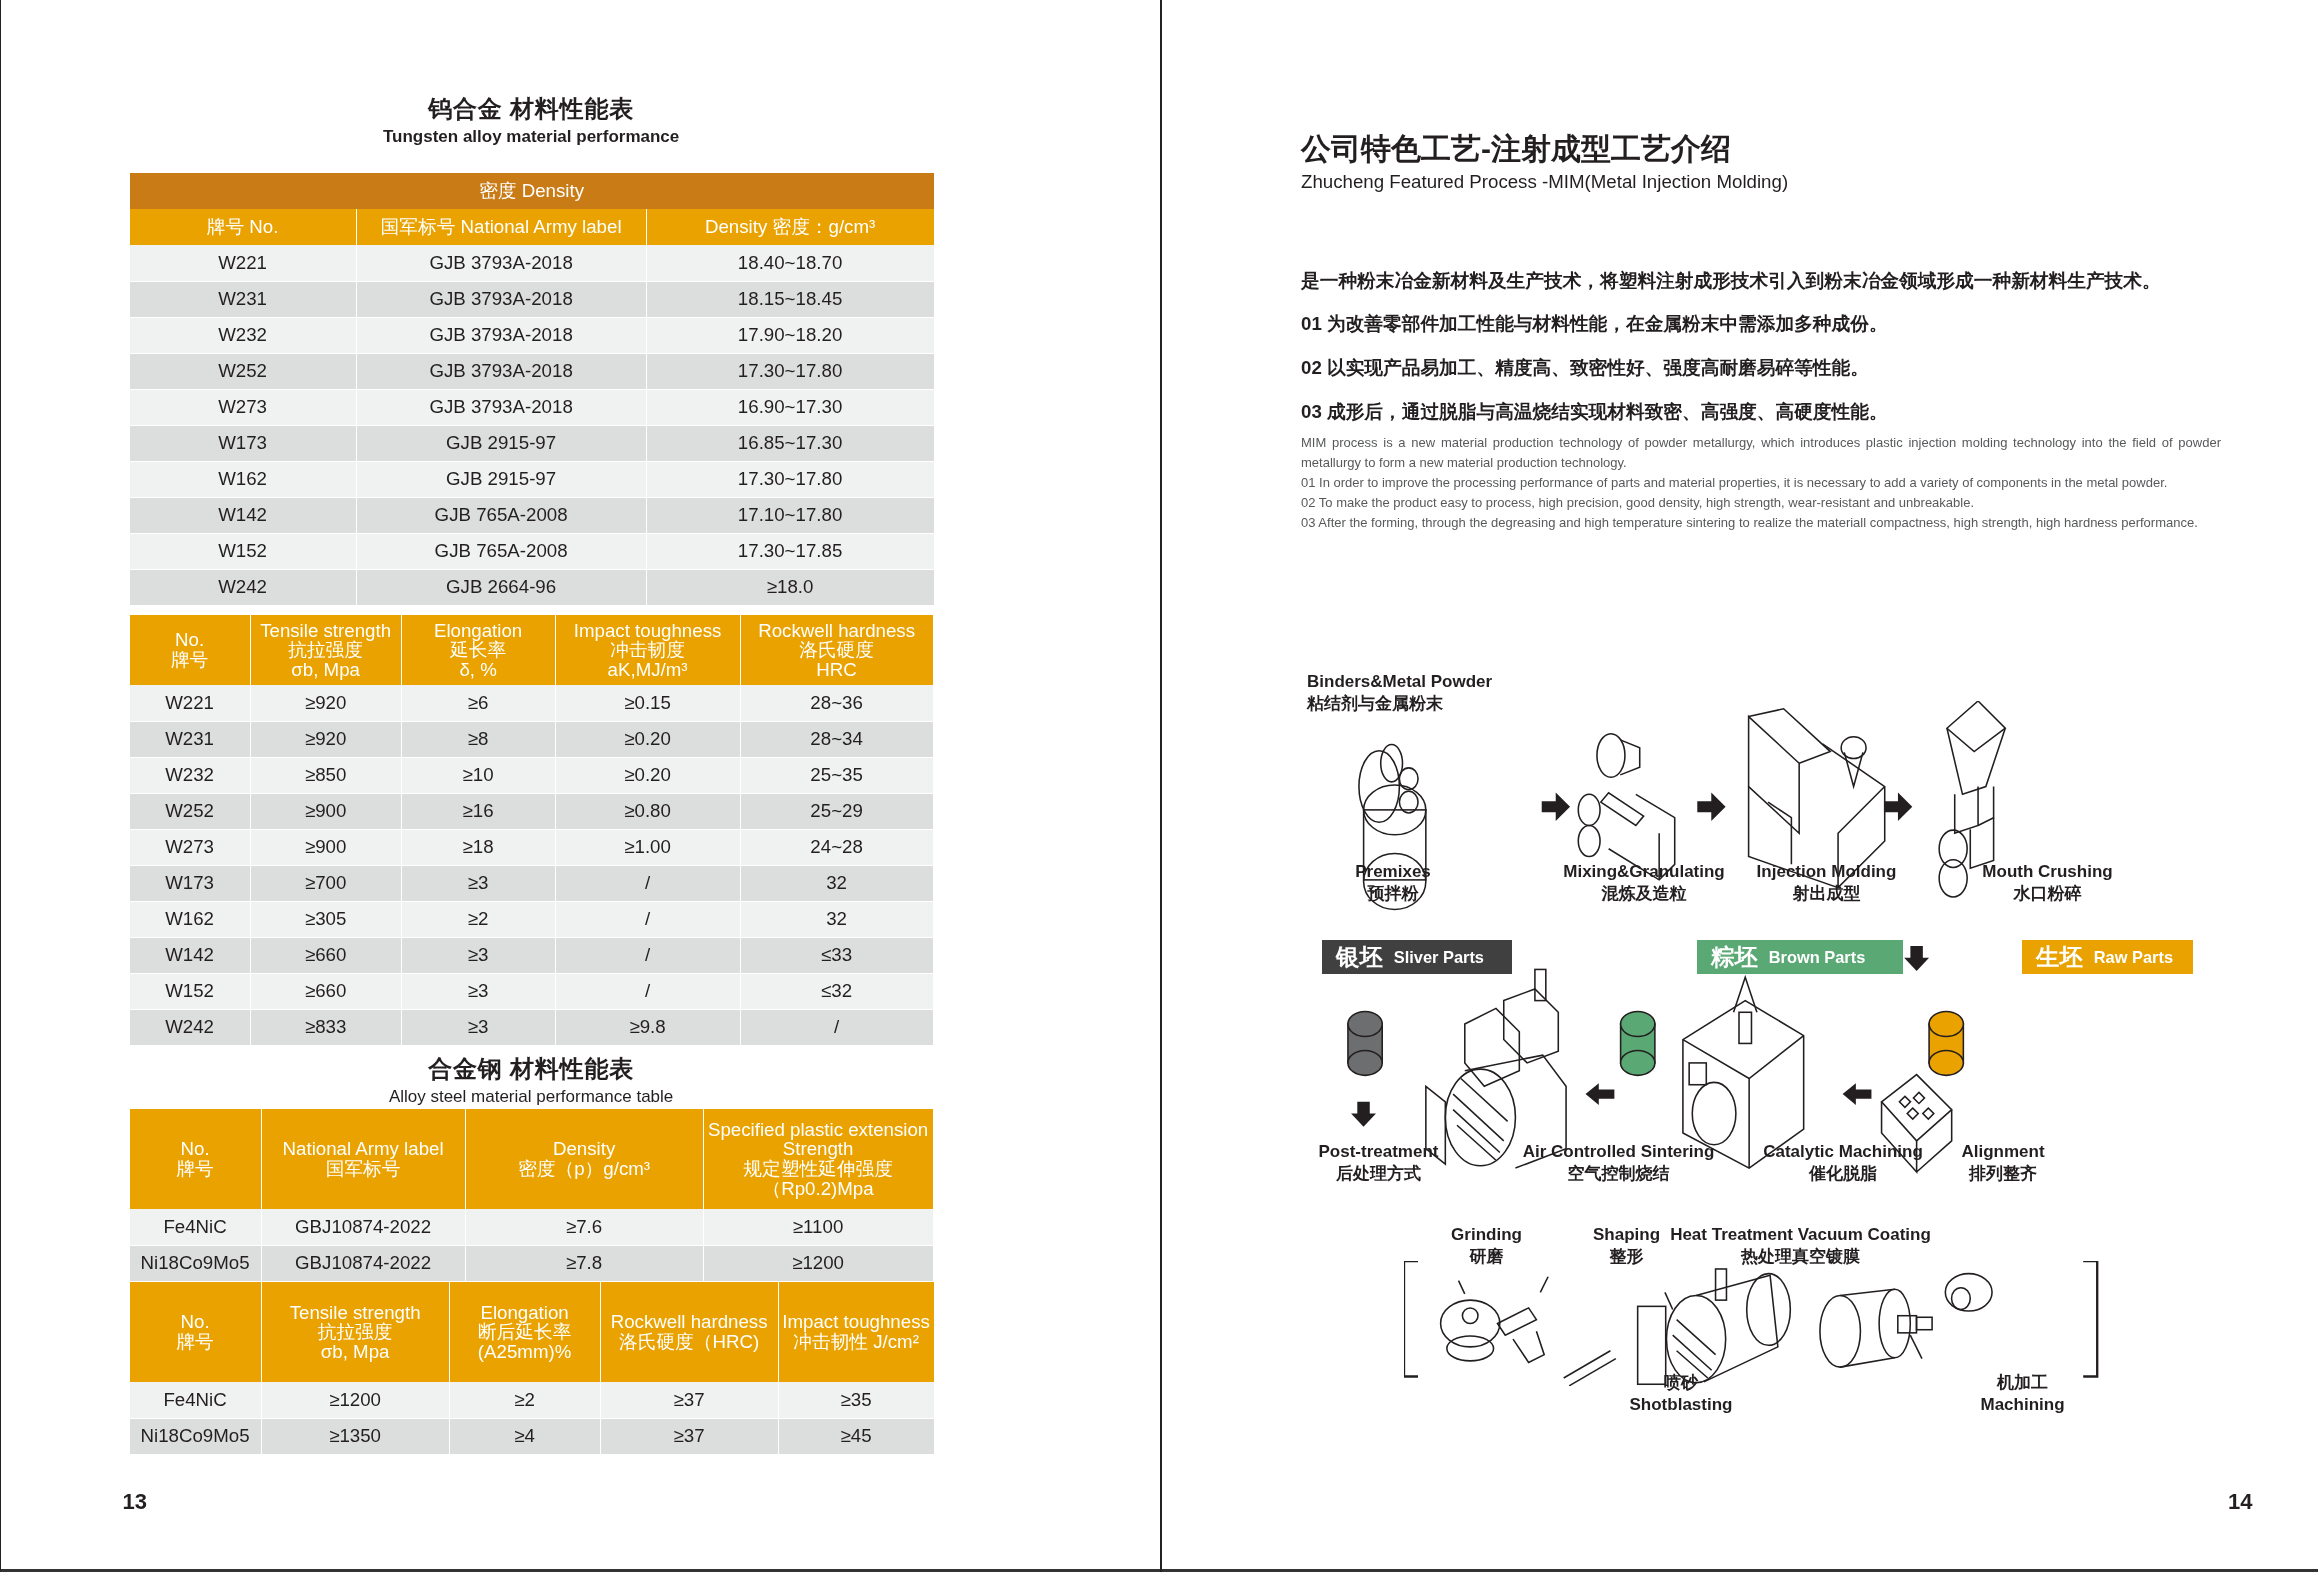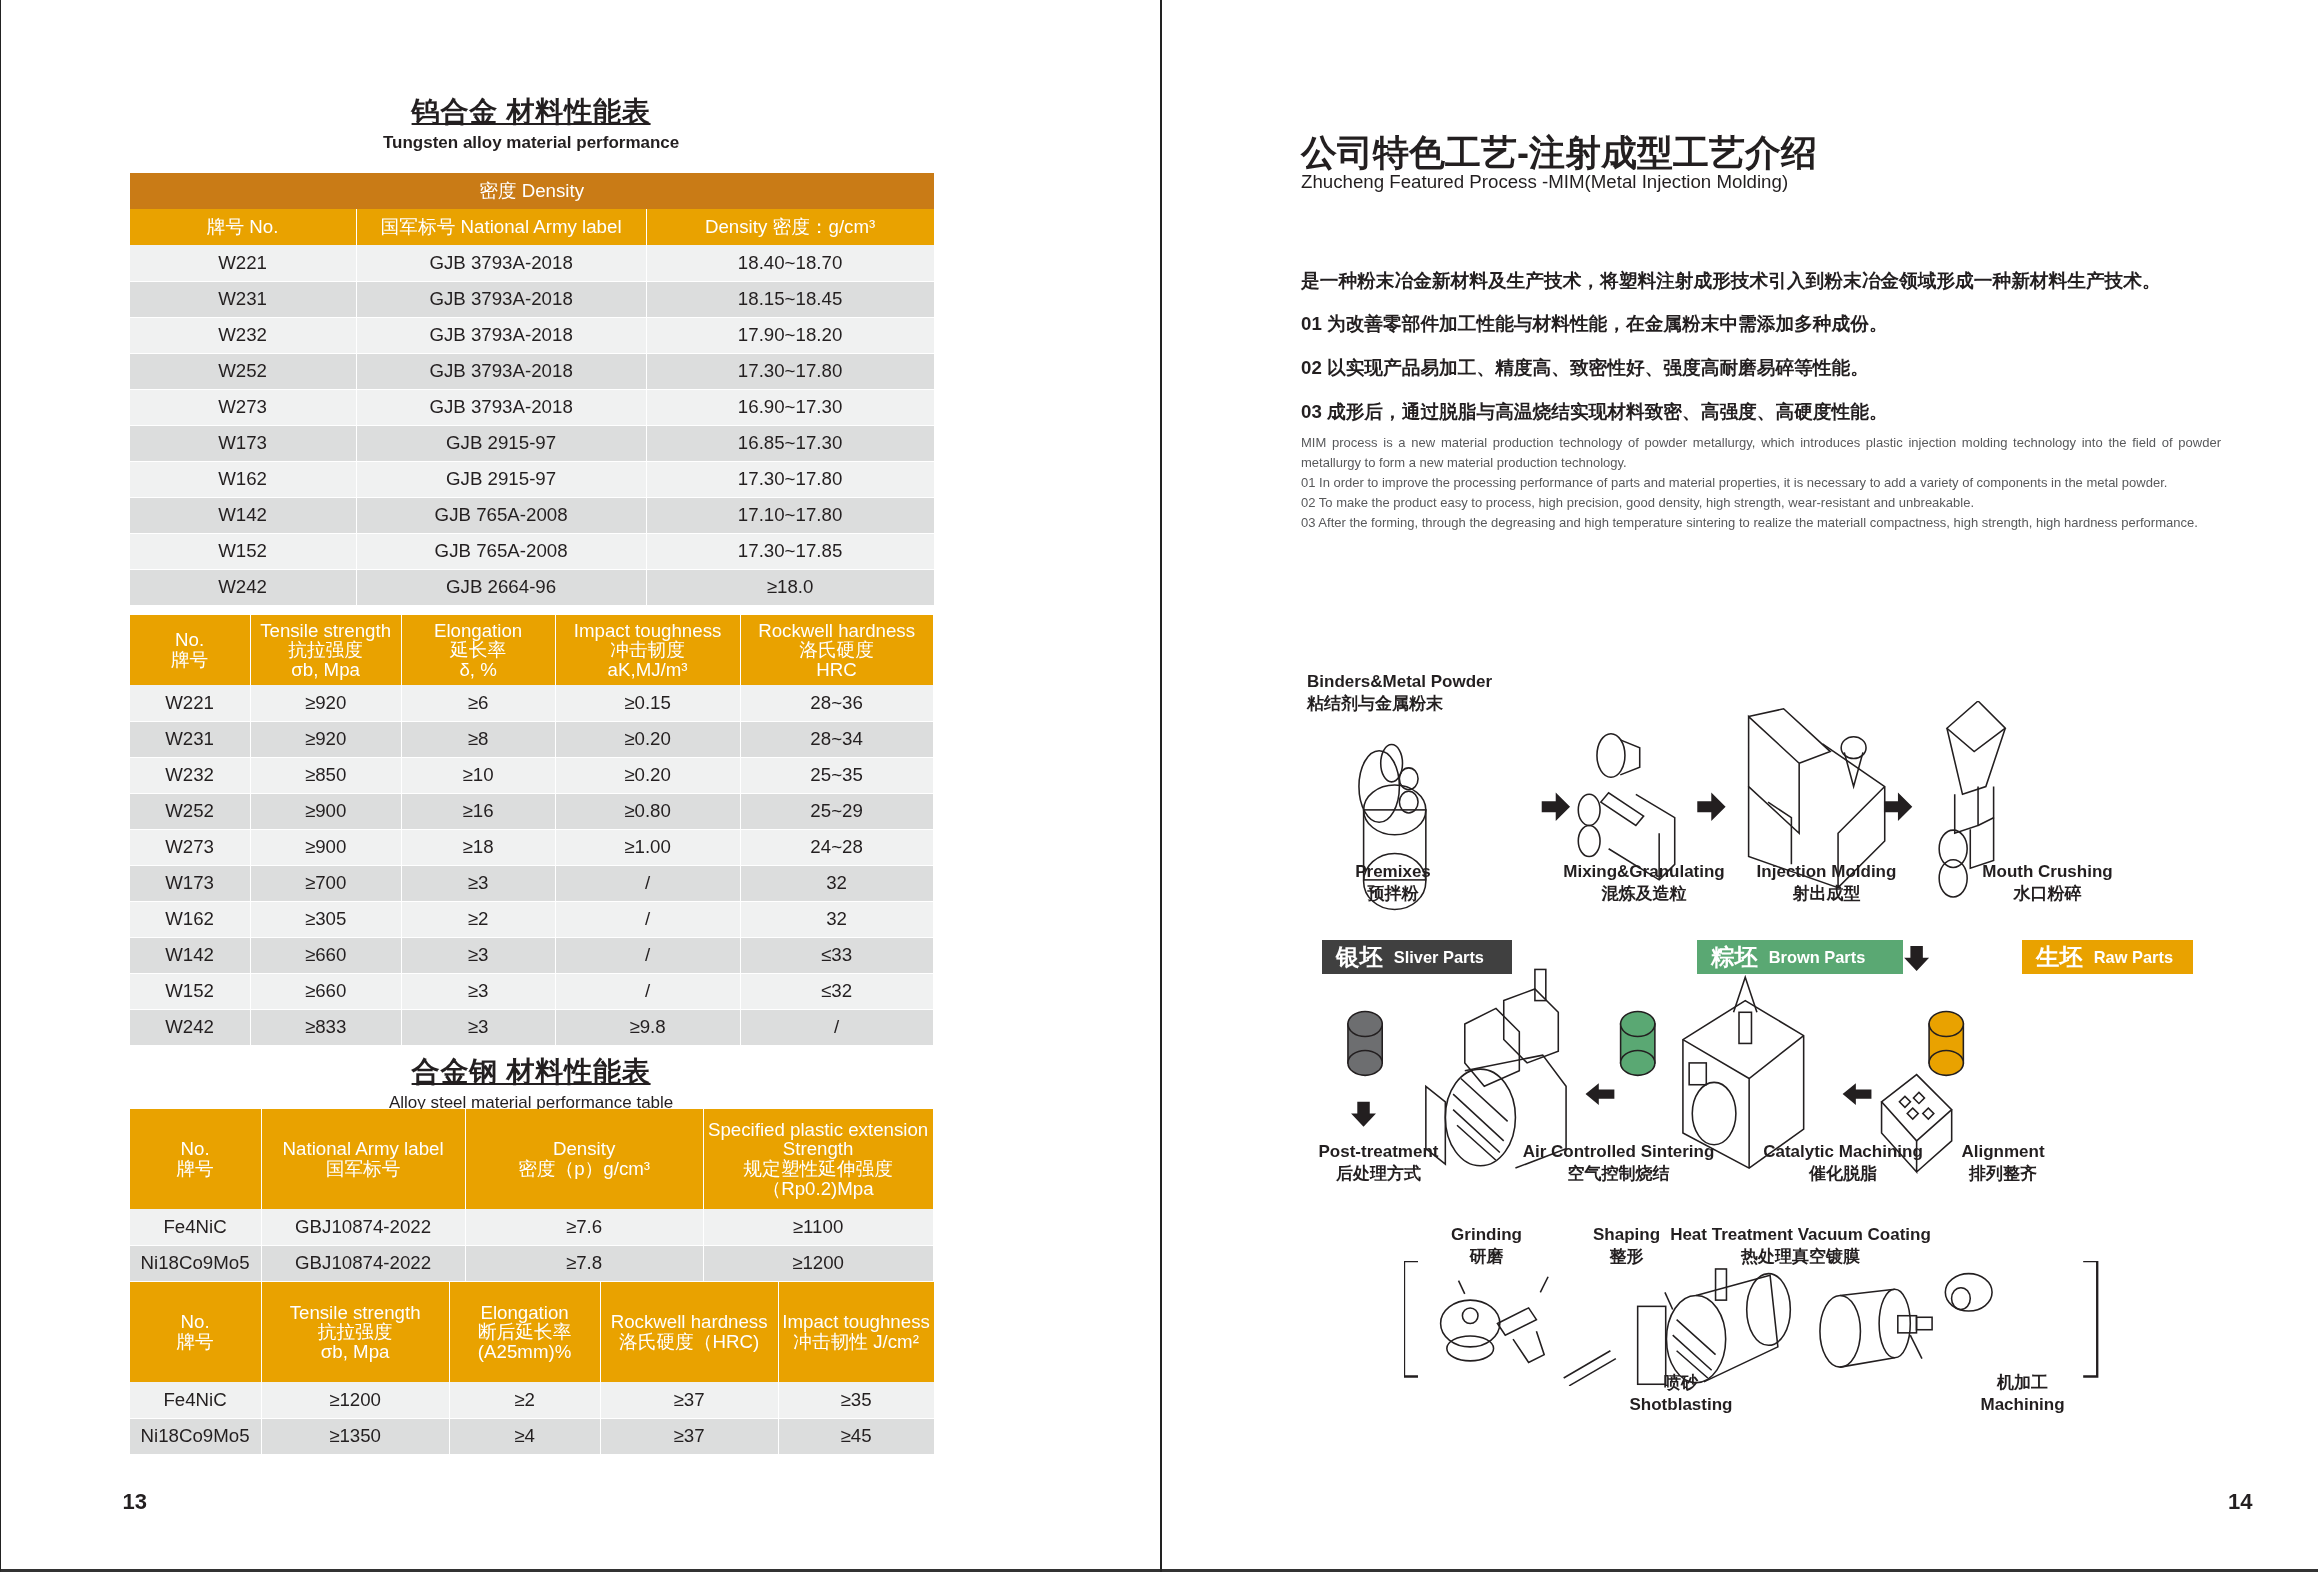--- a/index.html
+++ b/index.html
@@ -7,35 +7,35 @@
   body { font-family: "Liberation Sans", "DejaVu Sans", sans-serif; color: #231f20; position: relative; }
 
   .spread { position: absolute; left: 0; top: 0; width: 2319px; height: 1573px; border-left: 1.6px solid #222; border-bottom: 4.7px solid #333; }
   .spine { position: absolute; left: 1159px; top: 0; width: 1.6px; height: 1573px; background: #222; }
   .page { position: absolute; top: 0; height: 1568px; }
   .page-left { left: 1.6px; width: 1157px; }
   .page-right { left: 1160px; width: 1159px; }
 
   
   .sec-title { position: absolute; left: 126px; width: 805px; text-align: center; }
-  .sec-title .zh { font-size: 28px; font-weight: bold; letter-spacing: 0.8px; text-decoration: underline; }
+  .sec-title .zh { font-size: 24px; font-weight: bold; letter-spacing: 0.8px; }
   .sec-title .en { font-size: 17px; font-weight: bold; margin-top: 2.3px; text-align: center; }
 
   table.mat { position: absolute; left: 126px; width: 805px; border-collapse: collapse; table-layout: fixed; }
   table.mat td, table.mat th { text-align: center; vertical-align: middle; font-size: 18.7px; color: #231f20; border-left: 1.6px solid #fff; border-right: 1.6px solid #fff; }
   table.mat th { background: #e9a200; color: #ffffff; font-weight: normal; line-height: 1.05; }
   table.mat th.band { background: #c97b16; }
   table.mat tr.odd td { background: #f0f1f1; }
   table.mat tr.even td { background: #dcdddd; }
   table.mat tr td { border-bottom: 1.6px solid #fff; }
 
   .page-num { position: absolute; font-size: 22px; font-weight: bold; top: 1489px; }
 
   
-  .rp-title-zh { position: absolute; left: 140px; top: 129px; font-size: 36px; font-weight: bold; }
+  .rp-title-zh { position: absolute; left: 140px; top: 129px; font-size: 30px; font-weight: bold; }
   .rp-title-en { position: absolute; left: 140px; top: 171px; font-size: 18.7px; }
   .rp-zh-line { position: absolute; left: 140px; font-size: 18.7px; font-weight: bold; }
   .rp-en { position: absolute; left: 140px; top: 433px; width: 920px; font-size: 13px; line-height: 20px; color: #58595b; text-align: justify; }
 
   .diagram-label { position: absolute; text-align: center; font-size: 17px; line-height: 22px; font-weight: bold; color: #231f20; white-space: nowrap; }
   .diagram-label.left { text-align: left; }
 
   .tag { position: absolute; height: 34px; display: flex; align-items: center; padding-left: 14px; color: #fff; }
   .tag .zh { font-size: 23.4px; font-weight: bold; margin-right: 11px; }
   .tag .en { font-size: 16.4px; font-weight: bold; }

